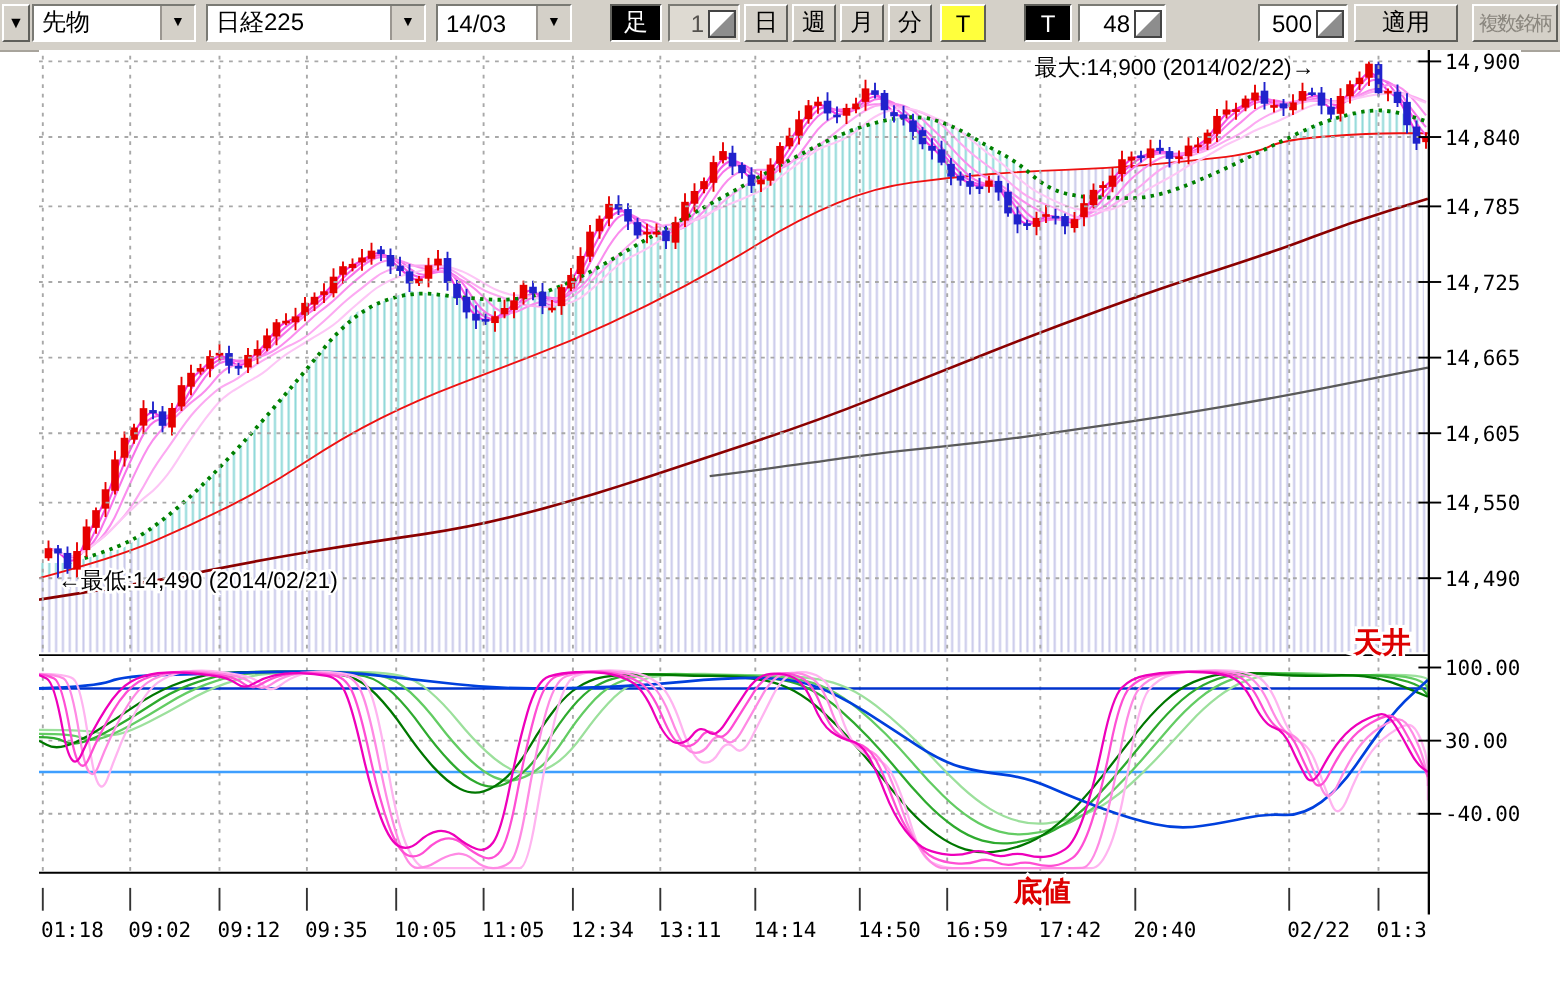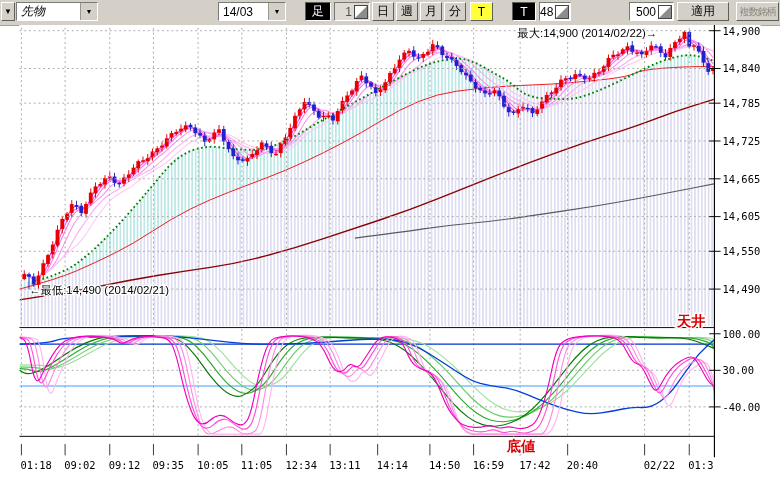--- a/index.html
+++ b/index.html
@@ -32,22 +32,28 @@
 </style>
 </head>
 <body>
 
 <div id="app">
 
   <div class="toolbar">
     <div class="mini" style="left:1px;width:14px;">
       <span>▼</span>
     </div>
-    <div class="combo" style="left:16px;width:82px;font-style:italic;">
+    <div class="combo" style="left:16px;width:82px;">
       <span class="cv cjk">先物</span>
+      <span class="cbtn">
+          <span>▼</span>
+        </span>
+    </div>
+    <div class="combo" style="left:103px;width:110px;">
+      <span class="cv cjk">日経225</span>
       <span class="cbtn">
           <span>▼</span>
         </span>
     </div>
     <div class="combo" style="left:218px;width:68px;">
       <span class="cv">14/03</span>
       <span class="cbtn">
           <span>▼</span>
         </span>
     </div>
@@ -55,21 +61,21 @@
     <div class="tspin dimfield" style="left:334px;width:36px;">
       <span class="sv">1</span>
       <span class="spinicon"></span>
     </div>
     <div class="tbtn cjk" style="left:372px;width:22px;">日</div>
     <div class="tbtn cjk" style="left:396px;width:22px;">週</div>
     <div class="tbtn cjk" style="left:420px;width:22px;">月</div>
     <div class="tbtn cjk" style="left:444px;width:22px;">分</div>
     <div class="tyel" style="left:470px;width:23px;">T</div>
     <div class="tblk" style="left:512px;width:24px;">T</div>
-    <div class="tspin" style="left:539px;width:32px;text-align:right;">
+    <div class="tspin" style="left:539px;width:44px;text-align:right;">
       <span class="sv">48</span>
       <span class="spinicon"></span>
     </div>
     <div class="tblk cjk" style="left:586px;width:40px;margin-top:30px;">本数</div>
     <div class="tspin" style="left:629px;width:45px;text-align:center;">
       <span class="sv">500</span>
       <span class="spinicon"></span>
     </div>
     <div class="tbtn cjk" style="left:677px;width:52px;">適用</div>
     <div class="tbtn" style="left:736px;width:43px;">

